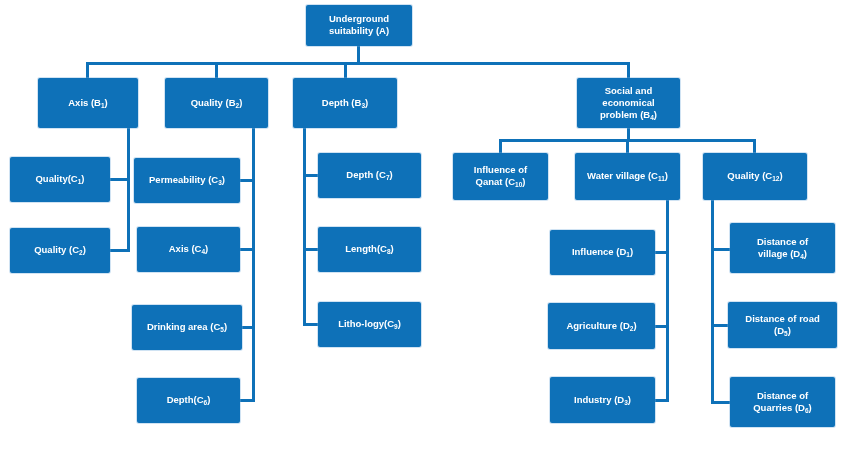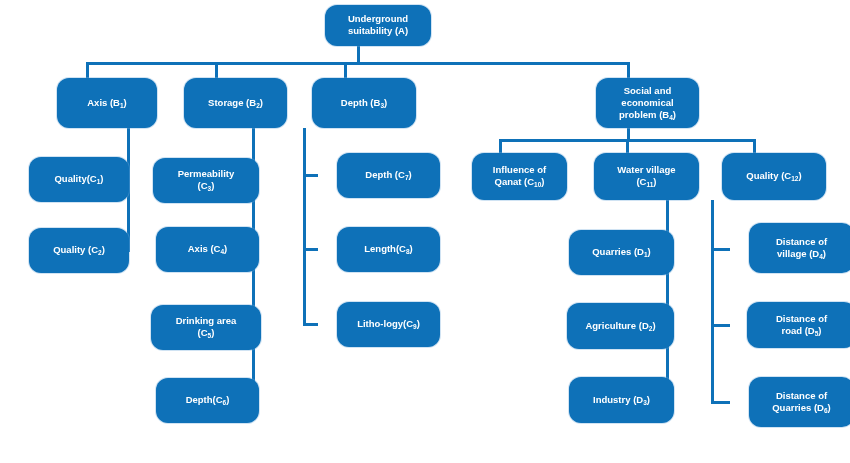--- a/index.html
+++ b/index.html
@@ -10,24 +10,23 @@
     position:absolute;
     background:#0e71b8;
     color:#ffffff;
     display:flex;
     align-items:center;
     justify-content:center;
     text-align:center;
     font-weight:bold;
     font-size:9.5px;
     line-height:1.25;
-    padding:2px 18px;
-    border-radius:12px;
+    padding:2px 12px;
+    border-radius:2px;
     box-shadow:0 0 0 1px rgba(120,175,220,0.35);
-    margin-left:19px;
   }
   .node sub { font-size:6.5px; vertical-align:-2px; line-height:1; }
   .c { position:absolute; background:#0e71b8; }
 </style>
 </head>
 <body>
 
 <div class="stage">
 
   <div class="c" style="left:357px;top:45px;width:3px;height:20px"></div>
@@ -69,21 +68,21 @@
   <div class="c" style="left:711px;top:401px;width:19px;height:3px"></div>
 
   <div class="node" style="left:306px;top:5px;width:106px;height:41px">
     <span><span>Underground suitability (A)</span><sub></sub><span></span></span>
   </div>
 
   <div class="node" style="left:38px;top:78px;width:100px;height:50px">
     <span><span>Axis (B</span><sub>1</sub><span>)</span></span>
   </div>
   <div class="node" style="left:165px;top:78px;width:103px;height:50px">
-    <span><span>Storage (B</span><sub>2</sub><span>)</span></span>
+    <span><span>Quality (B</span><sub>2</sub><span>)</span></span>
   </div>
   <div class="node" style="left:293px;top:78px;width:104px;height:50px">
     <span><span>Depth (B</span><sub>3</sub><span>)</span></span>
   </div>
   <div class="node" style="left:577px;top:78px;width:103px;height:50px">
     <span><span>Social and economical problem (B</span><sub>4</sub><span>)</span></span>
   </div>
 
   <div class="node" style="left:10px;top:157px;width:100px;height:45px">
     <span><span>Quality(C</span><sub>1</sub><span>)</span></span>
@@ -119,21 +118,21 @@
     <span><span>Influence of Qanat (C</span><sub>10</sub><span>)</span></span>
   </div>
   <div class="node" style="left:575px;top:153px;width:105px;height:47px">
     <span><span>Water village (C</span><sub>11</sub><span>)</span></span>
   </div>
   <div class="node" style="left:703px;top:153px;width:104px;height:47px">
     <span><span>Quality (C</span><sub>12</sub><span>)</span></span>
   </div>
 
   <div class="node" style="left:550px;top:230px;width:105px;height:45px">
-    <span><span>Quarries (D</span><sub>1</sub><span>)</span></span>
+    <span><span>Influence (D</span><sub>1</sub><span>)</span></span>
   </div>
   <div class="node" style="left:548px;top:303px;width:107px;height:46px">
     <span><span>Agriculture (D</span><sub>2</sub><span>)</span></span>
   </div>
   <div class="node" style="left:550px;top:377px;width:105px;height:46px">
     <span><span>Industry (D</span><sub>3</sub><span>)</span></span>
   </div>
 
   <div class="node" style="left:730px;top:223px;width:105px;height:50px">
     <span><span>Distance of village (D</span><sub>4</sub><span>)</span></span>

